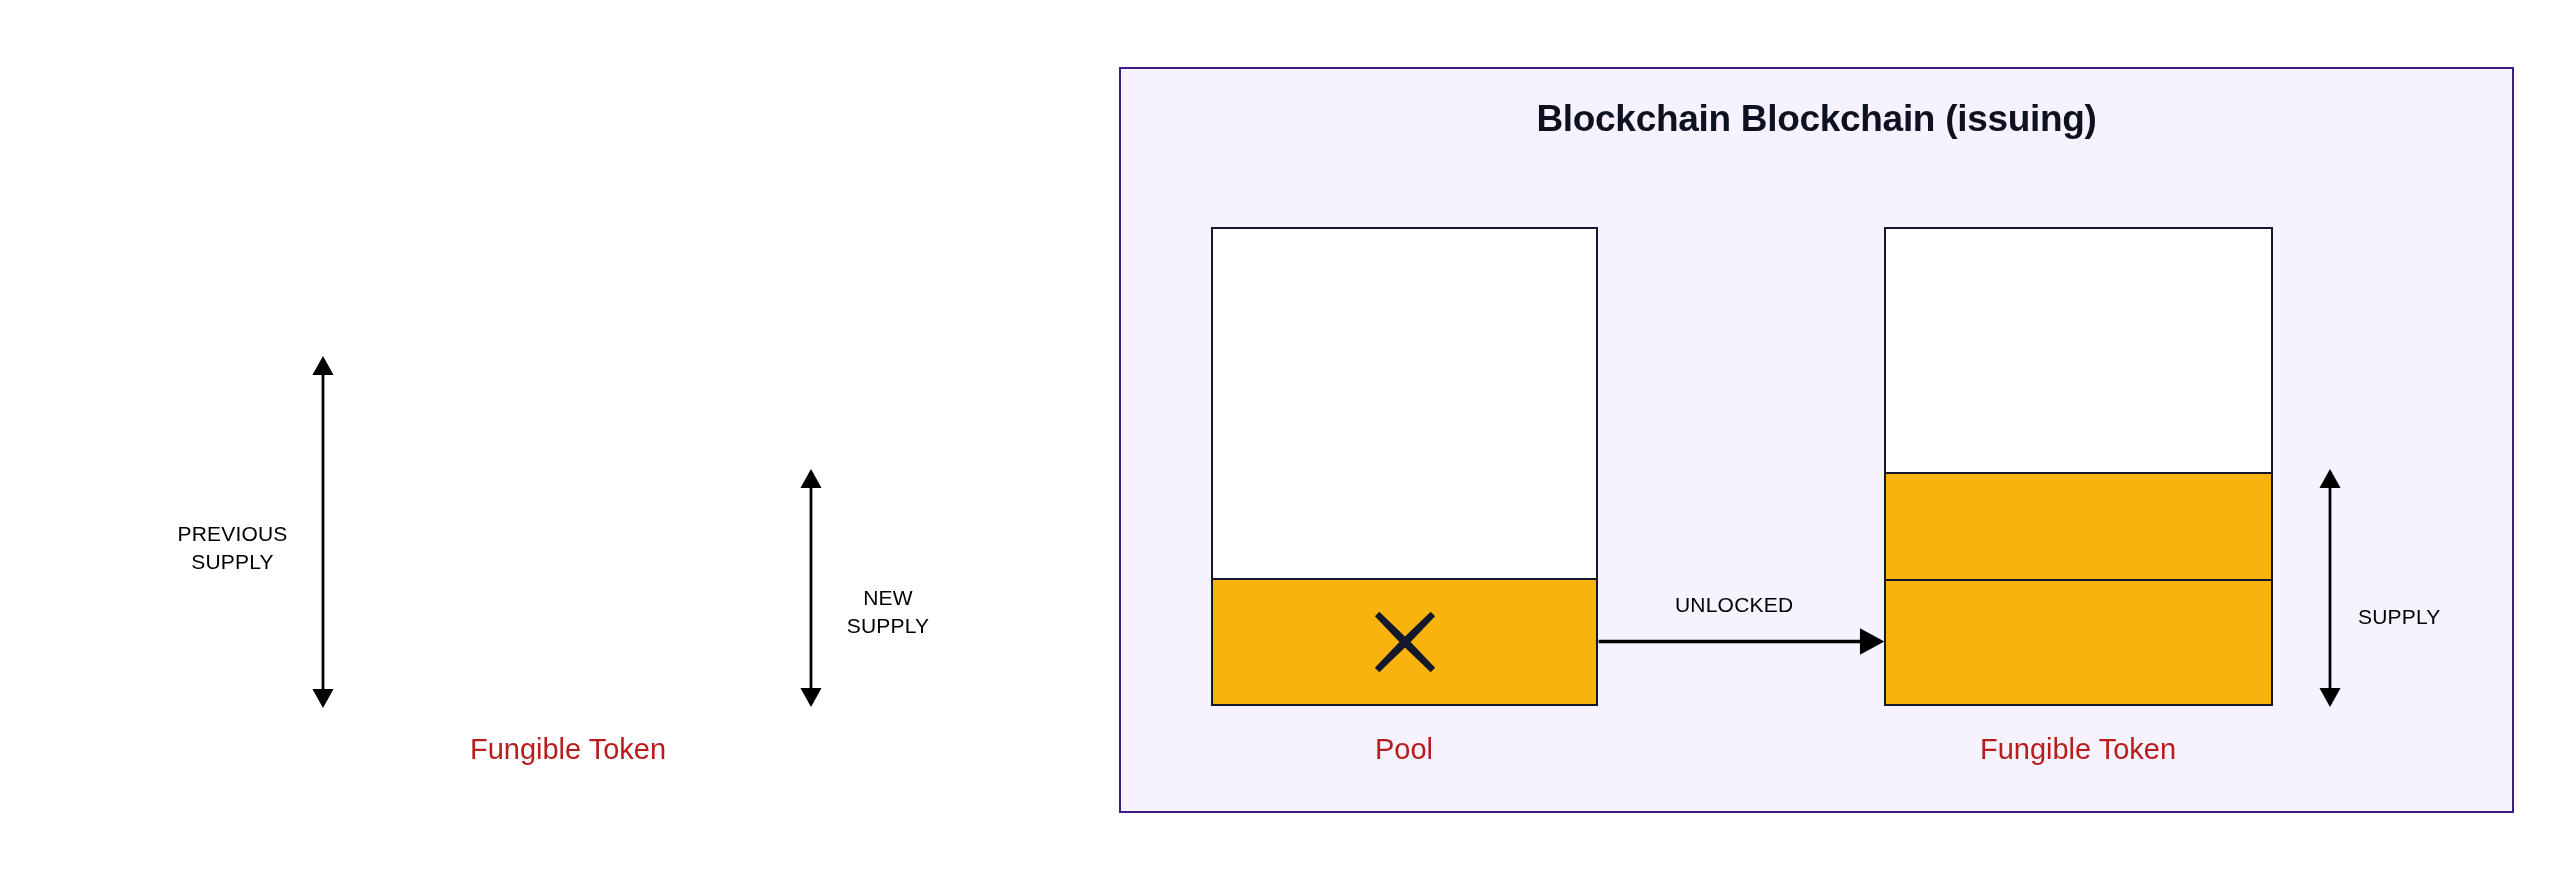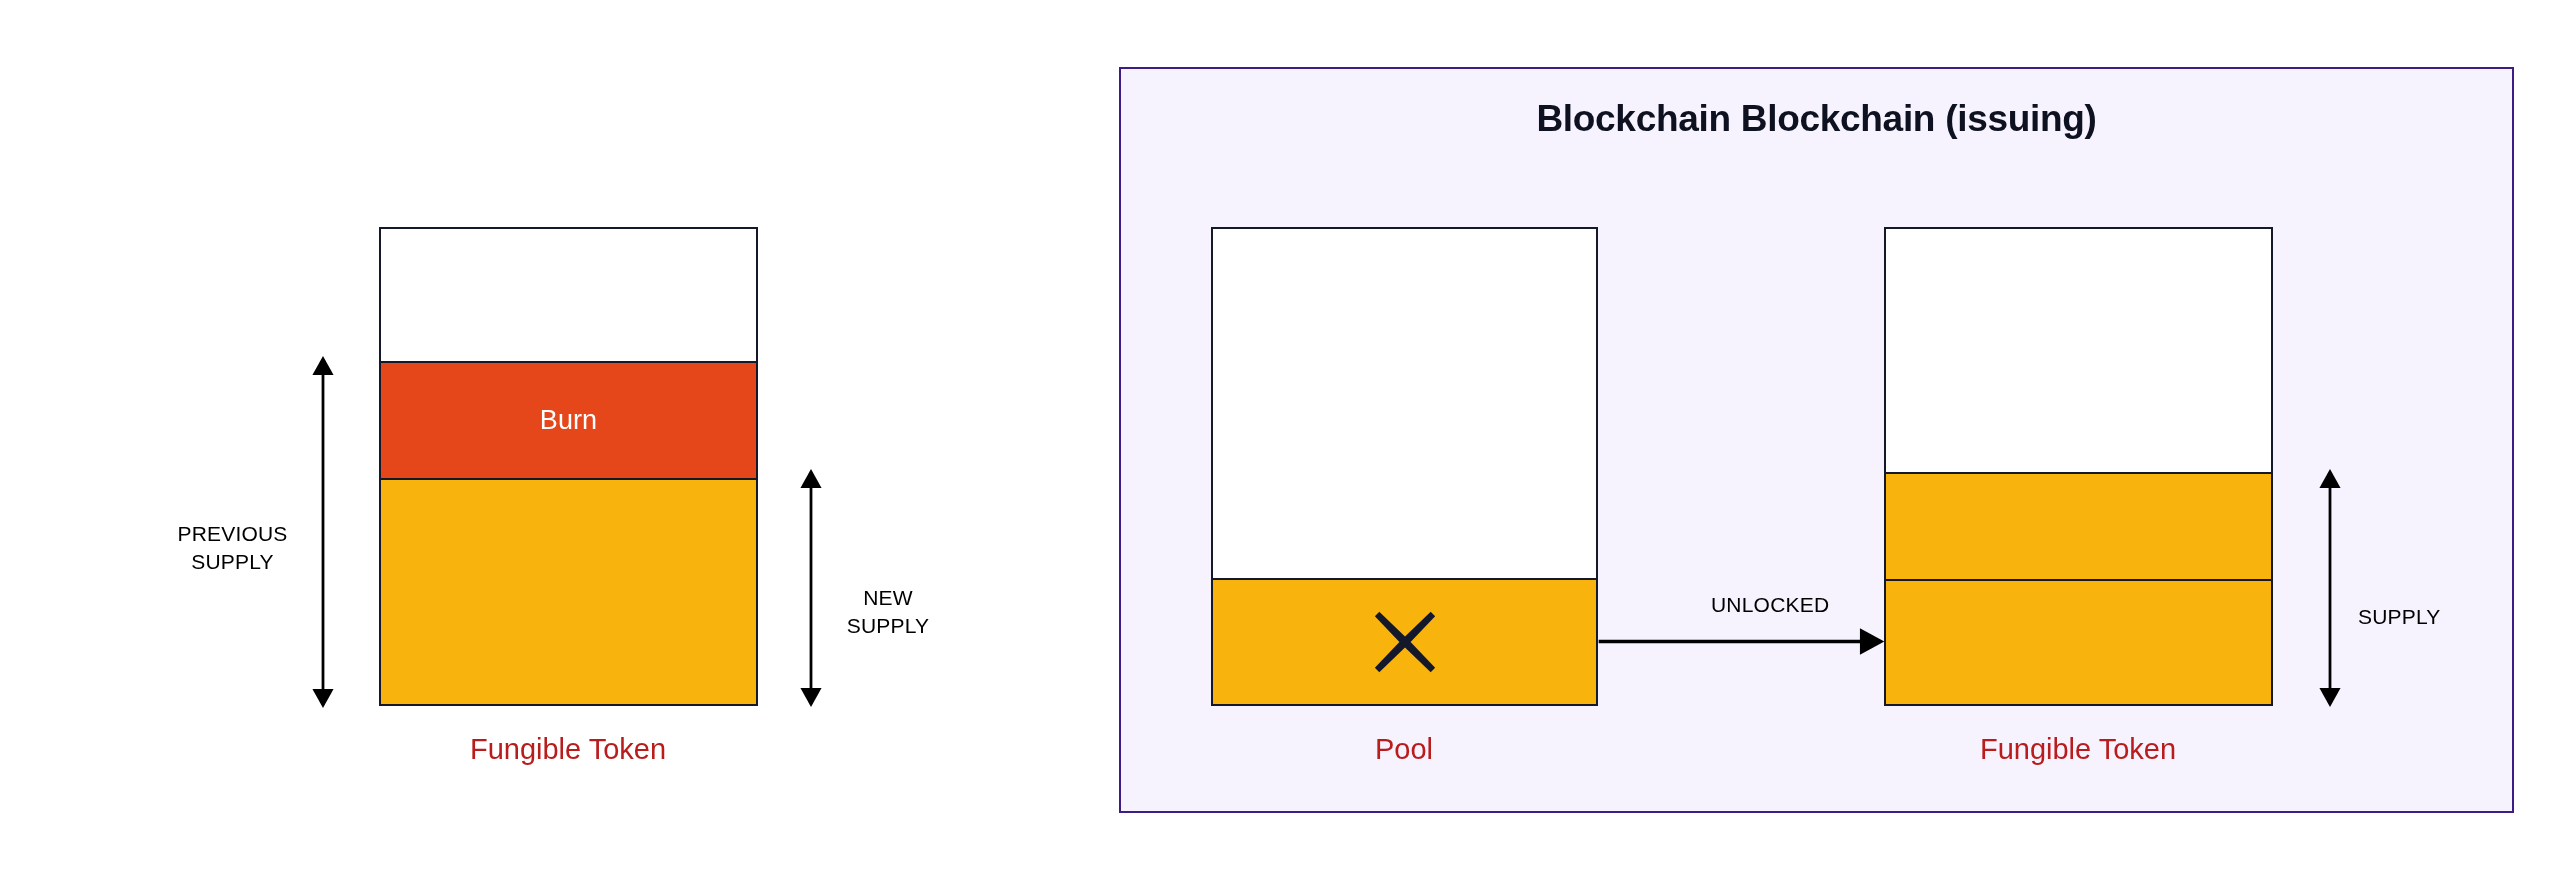--- a/index.html
+++ b/index.html
@@ -126,36 +126,28 @@
   .flow-arrow {
     position: absolute;
   }
   .flow-arrow svg { display: block; }
   .flow-label {
     position: absolute;
     font-size: 21px;
     color: #000000;
     letter-spacing: 0.2px;
     white-space: nowrap;
-    margin-left: 36px;
   }
 </style>
 </head>
 <body>
 
 <div class="stage">
 
 
-  <div class="bar" style="left:379px; top:227px; width:379px; height:479px;">
-    <div class="seg seg-empty" style="height:132px;"></div>
-    <div class="seg seg-burn" style="height:117px;">
-      <span class="seg-label">Burn</span>
-    </div>
-    <div class="seg seg-yellow" style="flex:1;"></div>
-  </div>
   <div class="bar-caption" style="left:568px; top:733px;">Fungible Token</div>
 
   <div class="vmeasure" style="left:309px; top:356px;">
     <svg width="28" height="352" viewBox="0 0 50 632">
       <line x1="25" y1="14" x2="25" y2="618" stroke="#000" stroke-width="5"></line>
       <polygon points="25,0 44,34 6,34" fill="#000"></polygon>
       <polygon points="25,632 44,598 6,598" fill="#000"></polygon>
     </svg>
   </div>
   <div class="measure-label center" style="left:167px; top:492px; width:131px;">PREVIOUS

